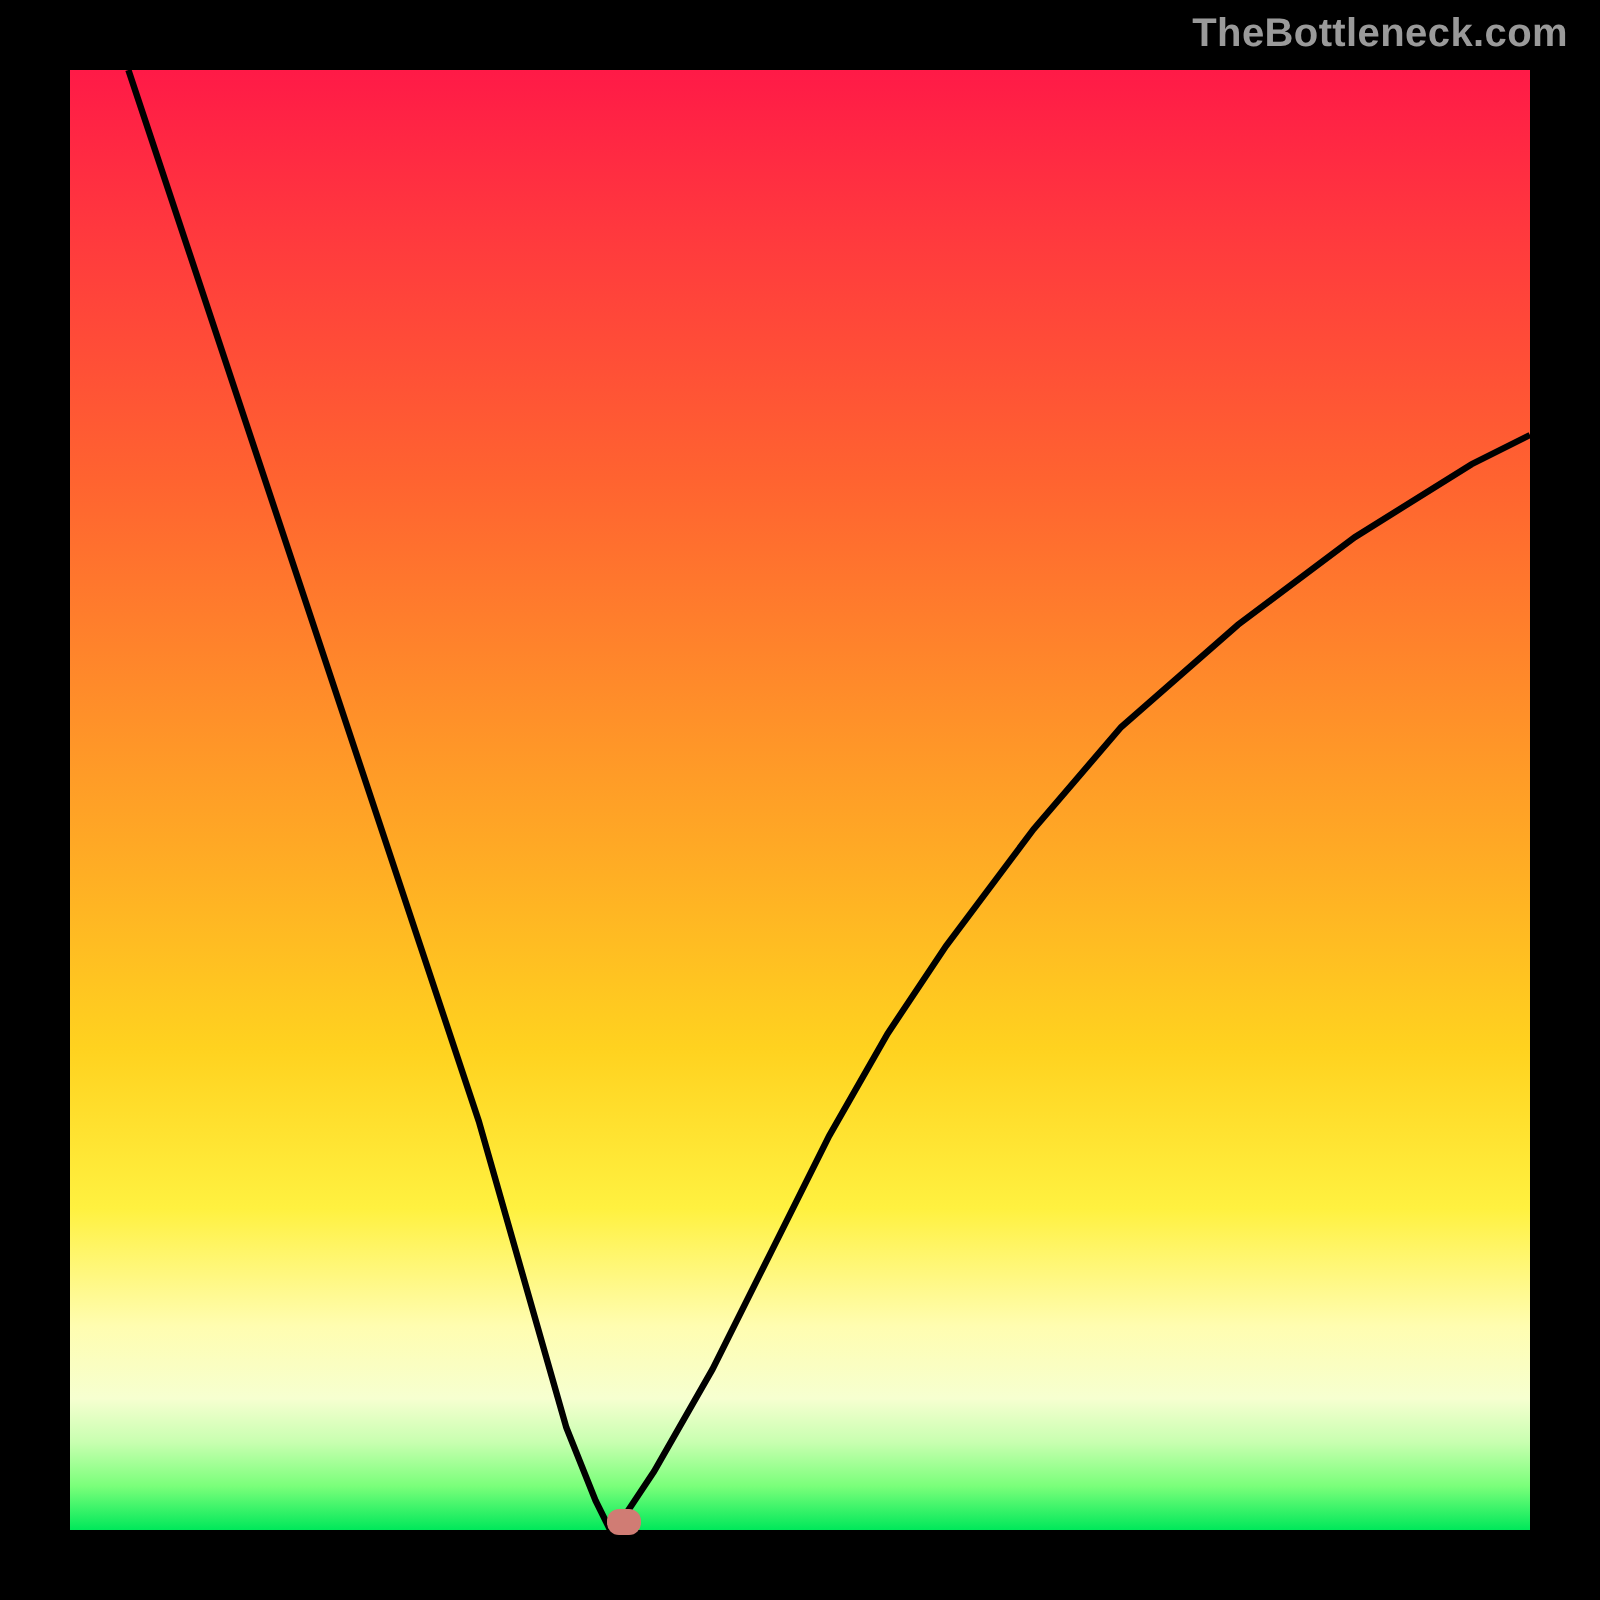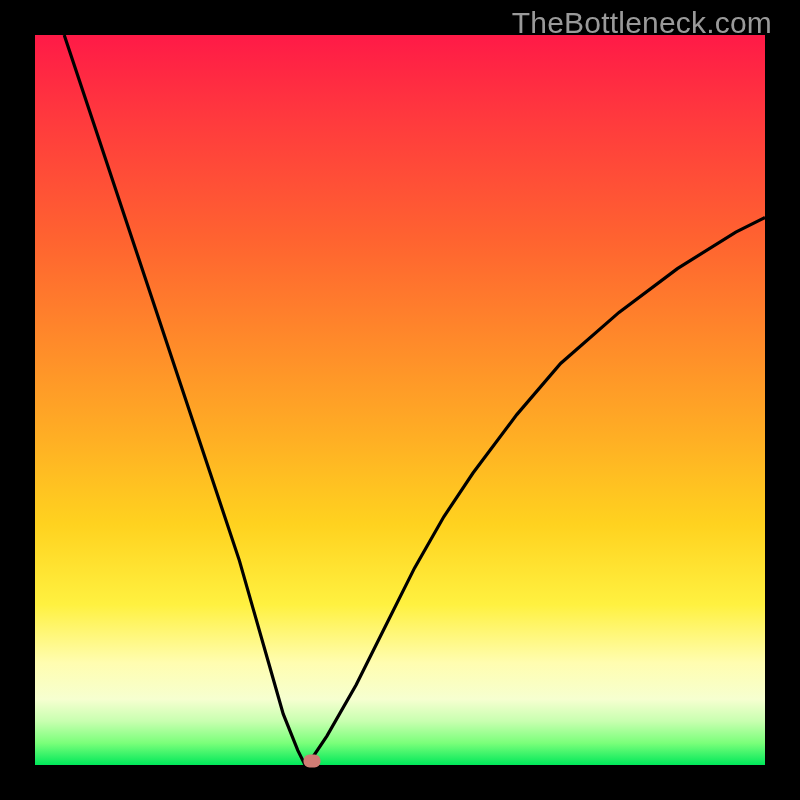--- a/index.html
+++ b/index.html
@@ -38,24 +38,24 @@
       #fffdb0 86%,
       #f6ffd0 91%,
       #c8ffb0 94%,
       #7aff7a 97%,
       #00e85a 100%
     );
   }
   .watermark {
     position: absolute;
     top: 6px;
-    right: 28px;
+    right: 16px;
     color: #9a9a9a;
-    font-size: 30px;
-    font-weight: 400;
+    font-size: 20px;
+    font-weight: 700;
     letter-spacing: 0.2px;
     user-select: none;
   }
   svg.curve {
     position: absolute;
     left: 0;
     top: 0;
     width: 730px;
     height: 730px;
     overflow: visible;

